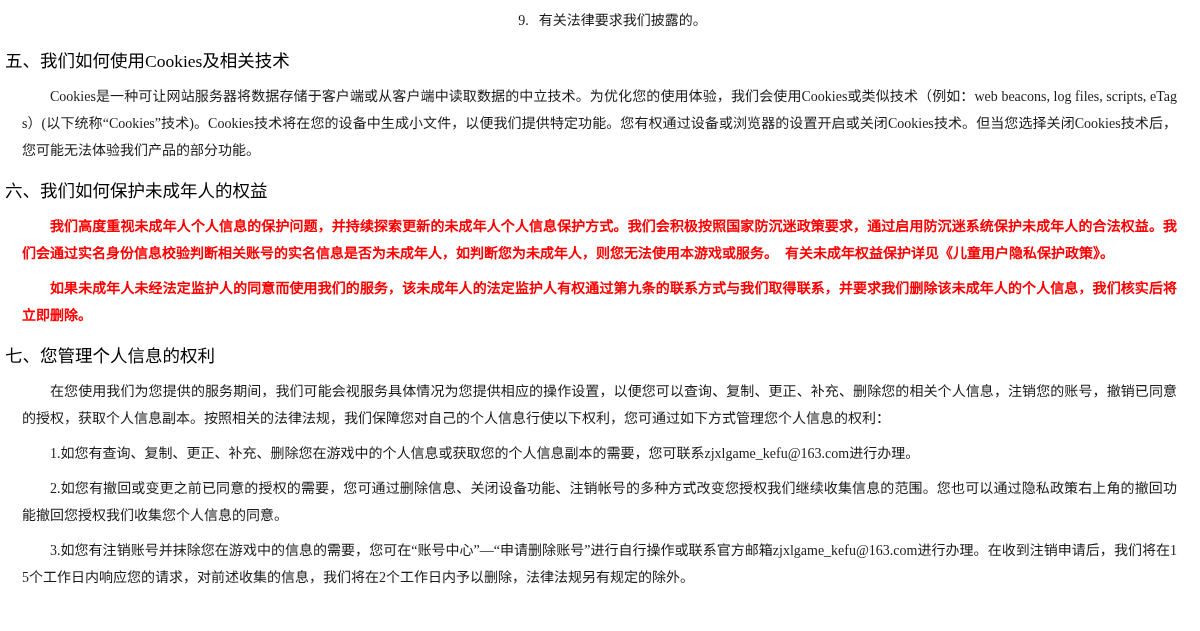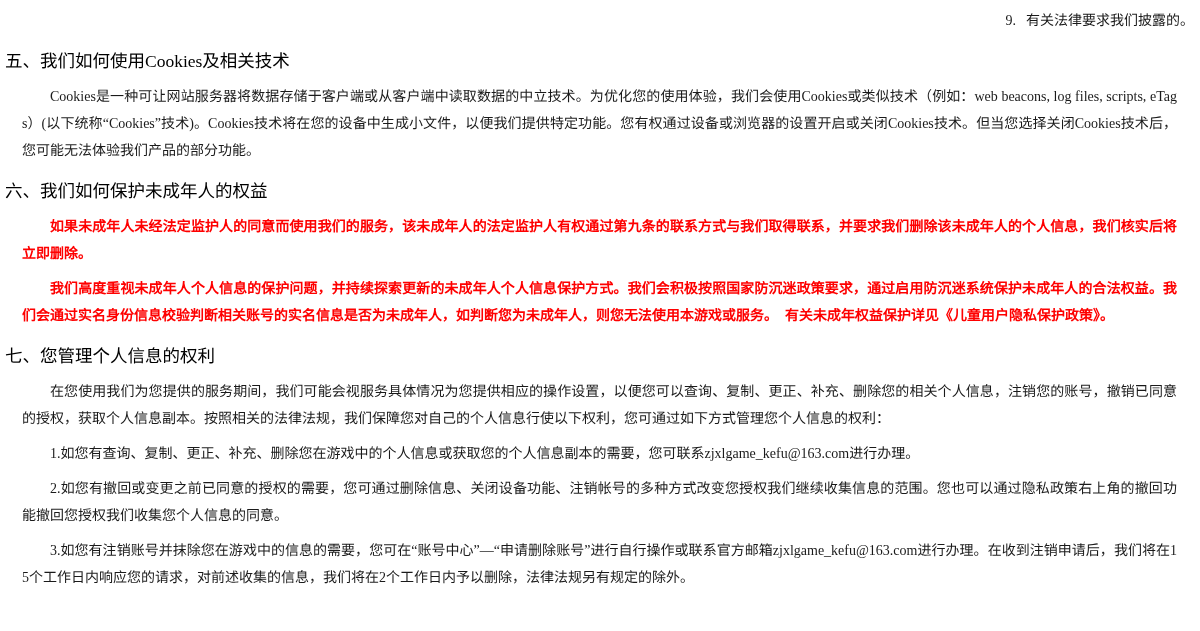--- a/index.html
+++ b/index.html
@@ -19,21 +19,21 @@
   .doc p {
     margin: 8px 17px;
     line-height: 27px;
     text-align: justify;
     text-indent: 28px;
     word-break: break-all;
   }
   .doc p.list-item {
     text-indent: 0;
     margin: 4px 0 6px 26px;
-    text-align: right;
+    text-align: center;
   }
   .doc p.list-item .marker {
     display: inline-block;
     margin-right: 10px;
   }
   .doc h2 {
     font-size: 17.5px;
     font-weight: normal;
     color: #000000;
     margin: 15px 0 10px 0;
@@ -50,23 +50,23 @@
 <div class="doc">
 
   <p class="list-item"><span class="marker">9.</span><span>有关法律要求我们披露的。</span></p>
 
   <h2>五、我们如何使用Cookies及相关技术</h2>
 
   <p>Cookies是一种可让网站服务器将数据存储于客户端或从客户端中读取数据的中立技术。为优化您的使用体验，我们会使用Cookies或类似技术（例如：web beacons, log files, scripts, eTags）(以下统称“Cookies”技术)。Cookies技术将在您的设备中生成小文件，以便我们提供特定功能。您有权通过设备或浏览器的设置开启或关闭Cookies技术。但当您选择关闭Cookies技术后，您可能无法体验我们产品的部分功能。</p>
 
   <h2>六、我们如何保护未成年人的权益</h2>
 
+  <p class="red">我们高度重视未成年人个人信息的保护问题，并持续探索更新的未成年人个人信息保护方式。我们会积极按照国家防沉迷政策要求，通过启用防沉迷系统保护未成年人的合法权益。我们会通过实名身份信息校验判断相关账号的实名信息是否为未成年人，如判断您为未成年人，则您无法使用本游戏或服务。　有关未成年权益保护详见《儿童用户隐私保护政策》。</p>
+
   <p class="red">如果未成年人未经法定监护人的同意而使用我们的服务，该未成年人的法定监护人有权通过第九条的联系方式与我们取得联系，并要求我们删除该未成年人的个人信息，我们核实后将立即删除。</p>
-
-  <p class="red">我们高度重视未成年人个人信息的保护问题，并持续探索更新的未成年人个人信息保护方式。我们会积极按照国家防沉迷政策要求，通过启用防沉迷系统保护未成年人的合法权益。我们会通过实名身份信息校验判断相关账号的实名信息是否为未成年人，如判断您为未成年人，则您无法使用本游戏或服务。　有关未成年权益保护详见《儿童用户隐私保护政策》。</p>
 
 
   <h2>七、您管理个人信息的权利</h2>
 
   <p>在您使用我们为您提供的服务期间，我们可能会视服务具体情况为您提供相应的操作设置，以便您可以查询、复制、更正、补充、删除您的相关个人信息，注销您的账号，撤销已同意的授权，获取个人信息副本。按照相关的法律法规，我们保障您对自己的个人信息行使以下权利，您可通过如下方式管理您个人信息的权利：</p>
 
   <p>1.如您有查询、复制、更正、补充、删除您在游戏中的个人信息或获取您的个人信息副本的需要，您可联系zjxlgame_kefu@163.com进行办理。</p>
 
   <p>2.如您有撤回或变更之前已同意的授权的需要，您可通过删除信息、关闭设备功能、注销帐号的多种方式改变您授权我们继续收集信息的范围。您也可以通过隐私政策右上角的撤回功能撤回您授权我们收集您个人信息的同意。</p>
 

